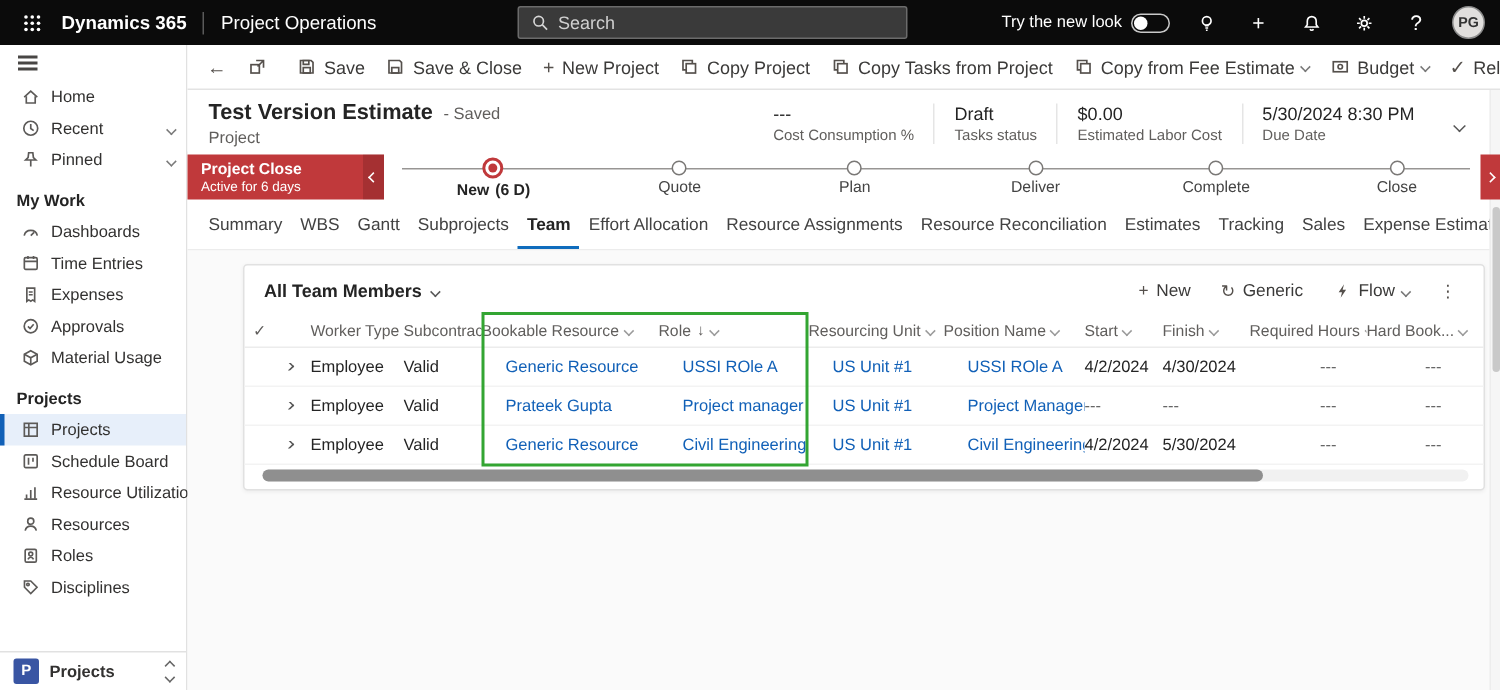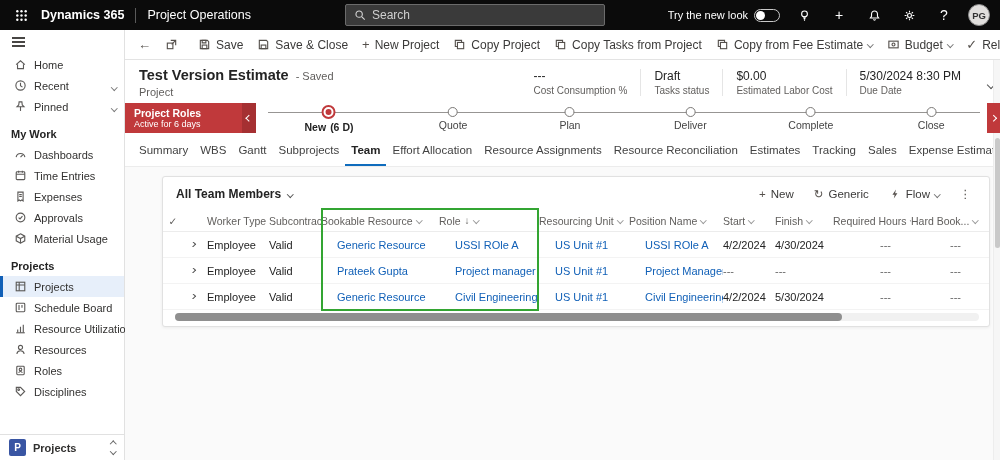--- a/index.html
+++ b/index.html
@@ -51,21 +51,21 @@
   .rightcol { flex:1; display:flex; flex-direction:column; min-width:0; position:relative; }
 
   
   .cmdbar { height:30px; background:#fff; border-bottom:1px solid #e3e3e3; display:flex; align-items:center; font-size:12px; color:#3b3a39; padding:0 6px; white-space:nowrap; }
   .cmd { display:flex; align-items:center; gap:5px; padding:0 7px; height:26px; cursor:pointer; background:none; border:none; font-size:12px; color:#3b3a39; font-family:"Liberation Sans",sans-serif; }
   .cmd svg { color:#55504c; }
   .cmd .uni { font-size:13px; color:#55504c; }
   .cmd-div { width:1px; height:16px; background:#e1e1e1; margin:0 3px; }
 
   
-  .rec-header { background:#fff; padding:7px 6px 3px 14px; display:flex; justify-content:space-between; }
+  .rec-header { background:#fff; padding:7px 24px 3px 14px; display:flex; justify-content:space-between; }
   .rec-title-line { display:flex; align-items:baseline; gap:7px; }
   .rec-title { font-size:14.5px; font-weight:700; color:#242424; }
   .rec-saved { font-size:11px; color:#605e5c; }
   .rec-entity { font-size:11px; color:#605e5c; margin-top:3px; }
   .rec-fields { display:flex; align-items:center; }
   .rec-field { padding:0 13px; border-left:1px solid #e5e5e5; }
   .rec-field:first-child { border-left:none; }
   .rec-field .val { font-size:12px; color:#242424; }
   .rec-field .lab { font-size:10px; color:#605e5c; margin-top:2px; }
   .rec-collapse { margin-left:14px; color:#555; cursor:pointer; }
@@ -441,21 +441,21 @@
           <div class="rec-field">
             <div class="val">5/30/2024 8:30 PM</div>
             <div class="lab">Due Date</div>
           </div>
           <span class="rec-collapse"><span class="chv"></span></span>
         </div>
       </section>
 
       <section class="bpf">
         <div class="bpf-box">
-          <span class="t1">Project Roles</span>
+          <span class="t1">Project Close</span>
           <span class="t2">Active for 6 days</span>
           <span class="bpf-fold">
               <span class="chv sm left"></span>
             </span>
         </div>
         <div class="bpf-track">
           <div class="bpf-line"></div>
           <div class="stage active" style="left:10%">
             <span class="dot"></span>
             <span class="slabel">

